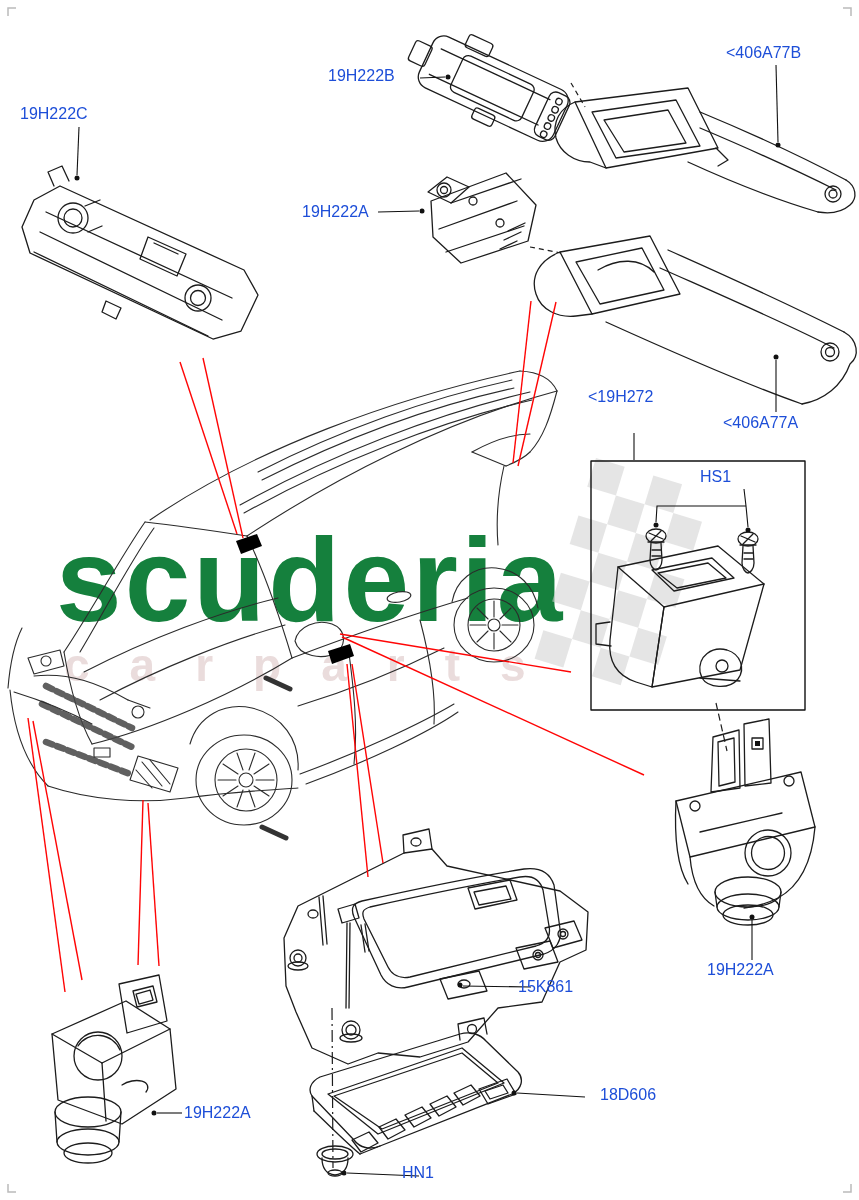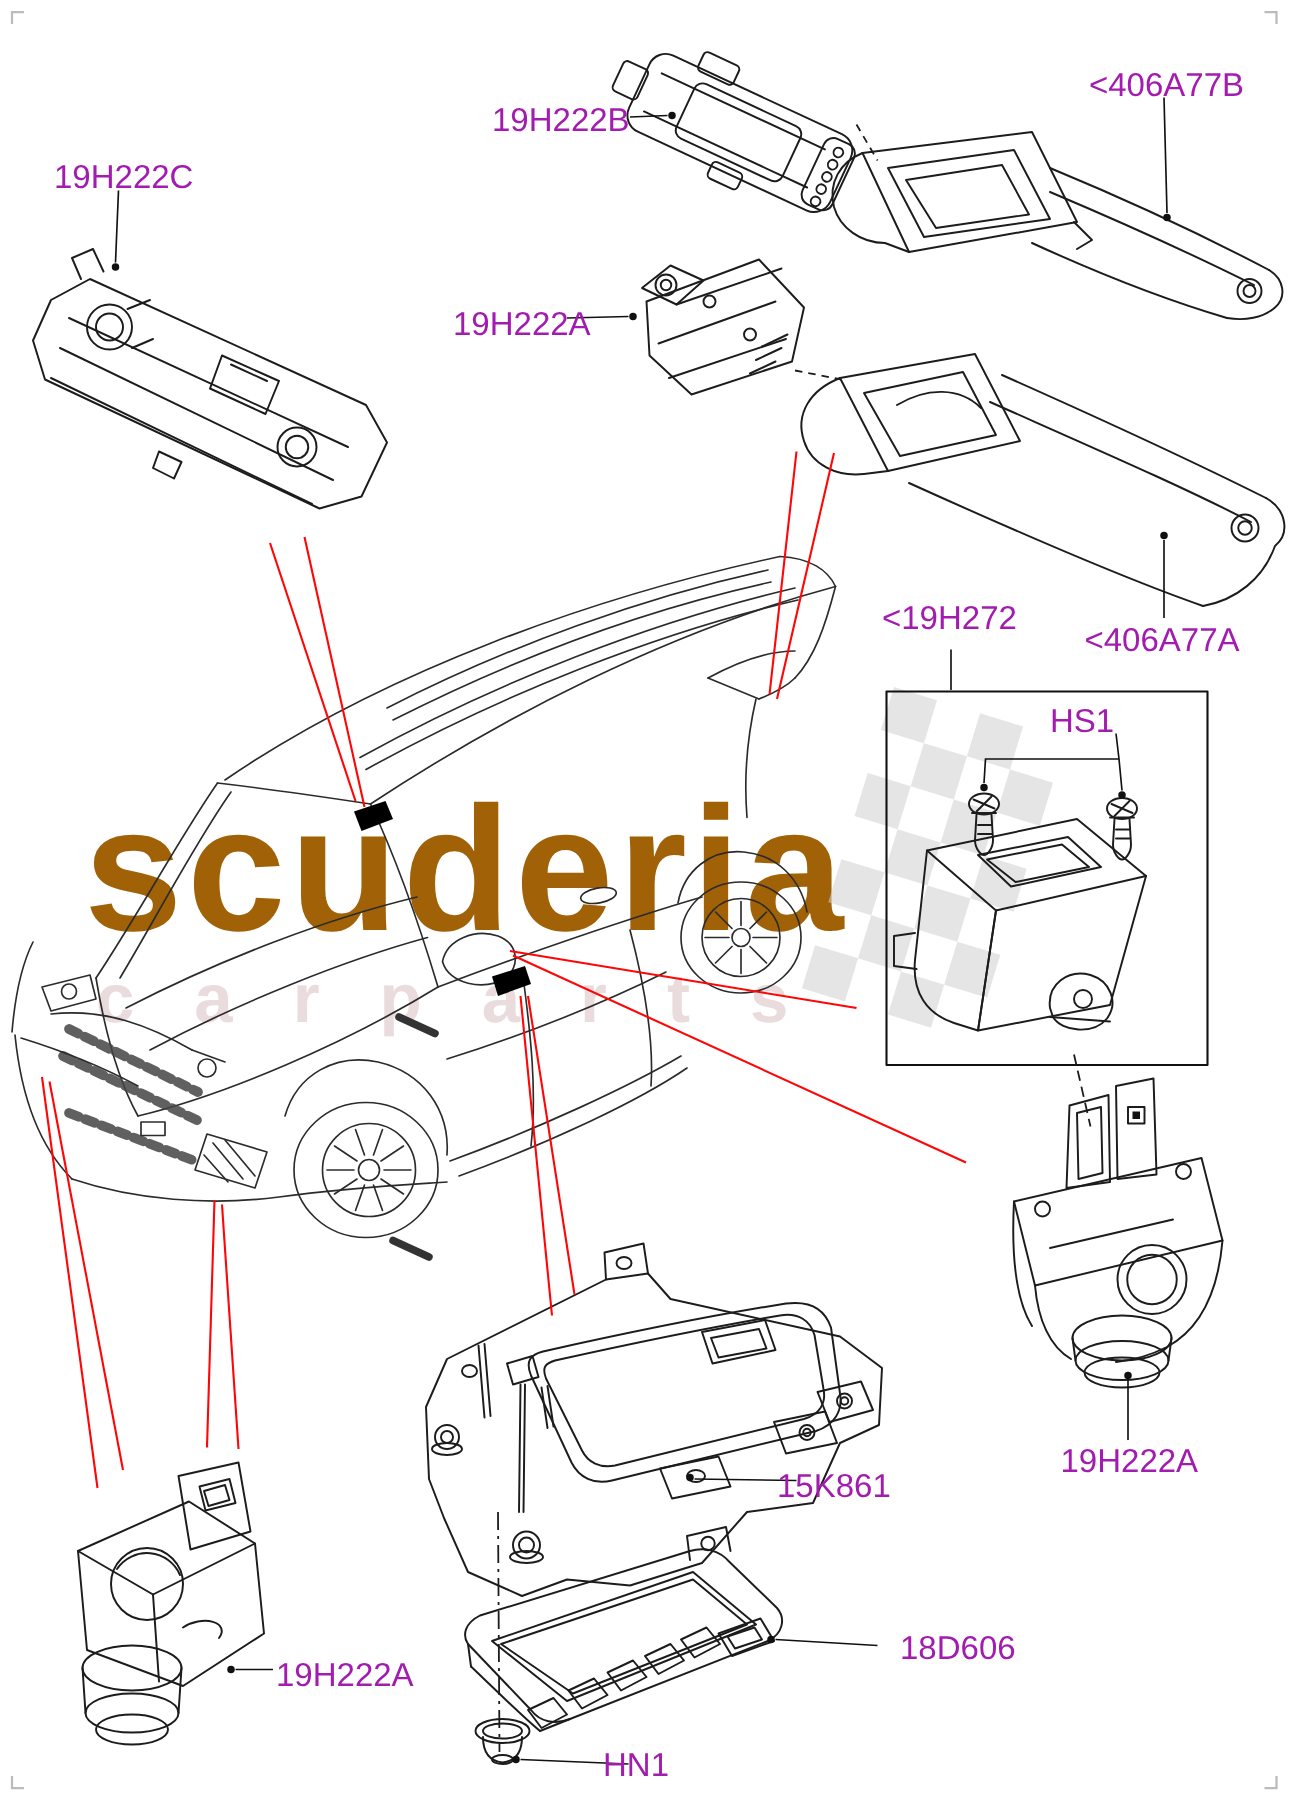--- a/index.html
+++ b/index.html
@@ -1,23 +1,23 @@
 <!DOCTYPE html>
 <html><head>
 <meta charset="utf-8">
 <style>
   html,body{margin:0;padding:0;background:#ffffff;}
   .stage{position:relative;width:859px;height:1200px;background:#ffffff;overflow:hidden;
          font-family:"Liberation Sans",sans-serif;}
   .wm1{position:absolute;left:56px;top:512px;font-size:118px;font-weight:bold;
-       letter-spacing:3px;color:#a16207;z-index:1;white-space:nowrap;}
+       letter-spacing:3px;color:#15803d;z-index:1;white-space:nowrap;}
   .wm2{position:absolute;left:64px;top:638px;font-size:46px;font-weight:bold;
        letter-spacing:40px;color:#eadcdc;z-index:1;white-space:nowrap;}
   svg.art{position:absolute;left:0;top:0;z-index:2;}
-  .plabel{position:absolute;z-index:3;font-size:22px;color:#a21caf;white-space:nowrap;
+  .plabel{position:absolute;z-index:3;font-size:16px;color:#1d4ed8;white-space:nowrap;
           cursor:pointer;}
 </style>
 </head>
 <body>
 
 <div class="stage">
 
   <div class="wm1">scuderia</div>
   <div class="wm2">carparts</div>
 
@@ -339,25 +339,25 @@
         <circle cx="752" cy="917" r="2.5" stroke="none"></circle>
       <path d="M585,1097 L517,1093" fill="none"></path>
         <circle cx="514" cy="1093" r="2.5" stroke="none"></circle>
       <path d="M419,1176 L347,1173" fill="none"></path>
         <circle cx="344" cy="1173" r="2.5" stroke="none"></circle>
       <path d="M182,1113 L157,1113" fill="none"></path>
         <circle cx="154" cy="1113" r="2.5" stroke="none"></circle>
     </g>
   </svg>
 
-  <div class="plabel" style="left:36px;top:105px">19H222C</div>
+  <div class="plabel" style="left:20px;top:105px">19H222C</div>
   <div class="plabel" style="left:328px;top:67px">19H222B</div>
   <div class="plabel" style="left:726px;top:44px">&lt;406A77B</div>
   <div class="plabel" style="left:302px;top:203px">19H222A</div>
-  <div class="plabel" style="left:588px;top:399px">&lt;19H272</div>
+  <div class="plabel" style="left:588px;top:388px">&lt;19H272</div>
   <div class="plabel" style="left:723px;top:414px">&lt;406A77A</div>
   <div class="plabel" style="left:700px;top:468px">HS1</div>
   <div class="plabel" style="left:518px;top:978px">15K861</div>
   <div class="plabel" style="left:707px;top:961px">19H222A</div>
   <div class="plabel" style="left:600px;top:1086px">18D606</div>
   <div class="plabel" style="left:402px;top:1164px">HN1</div>
   <div class="plabel" style="left:184px;top:1104px">19H222A</div>
 
 </div>
 

